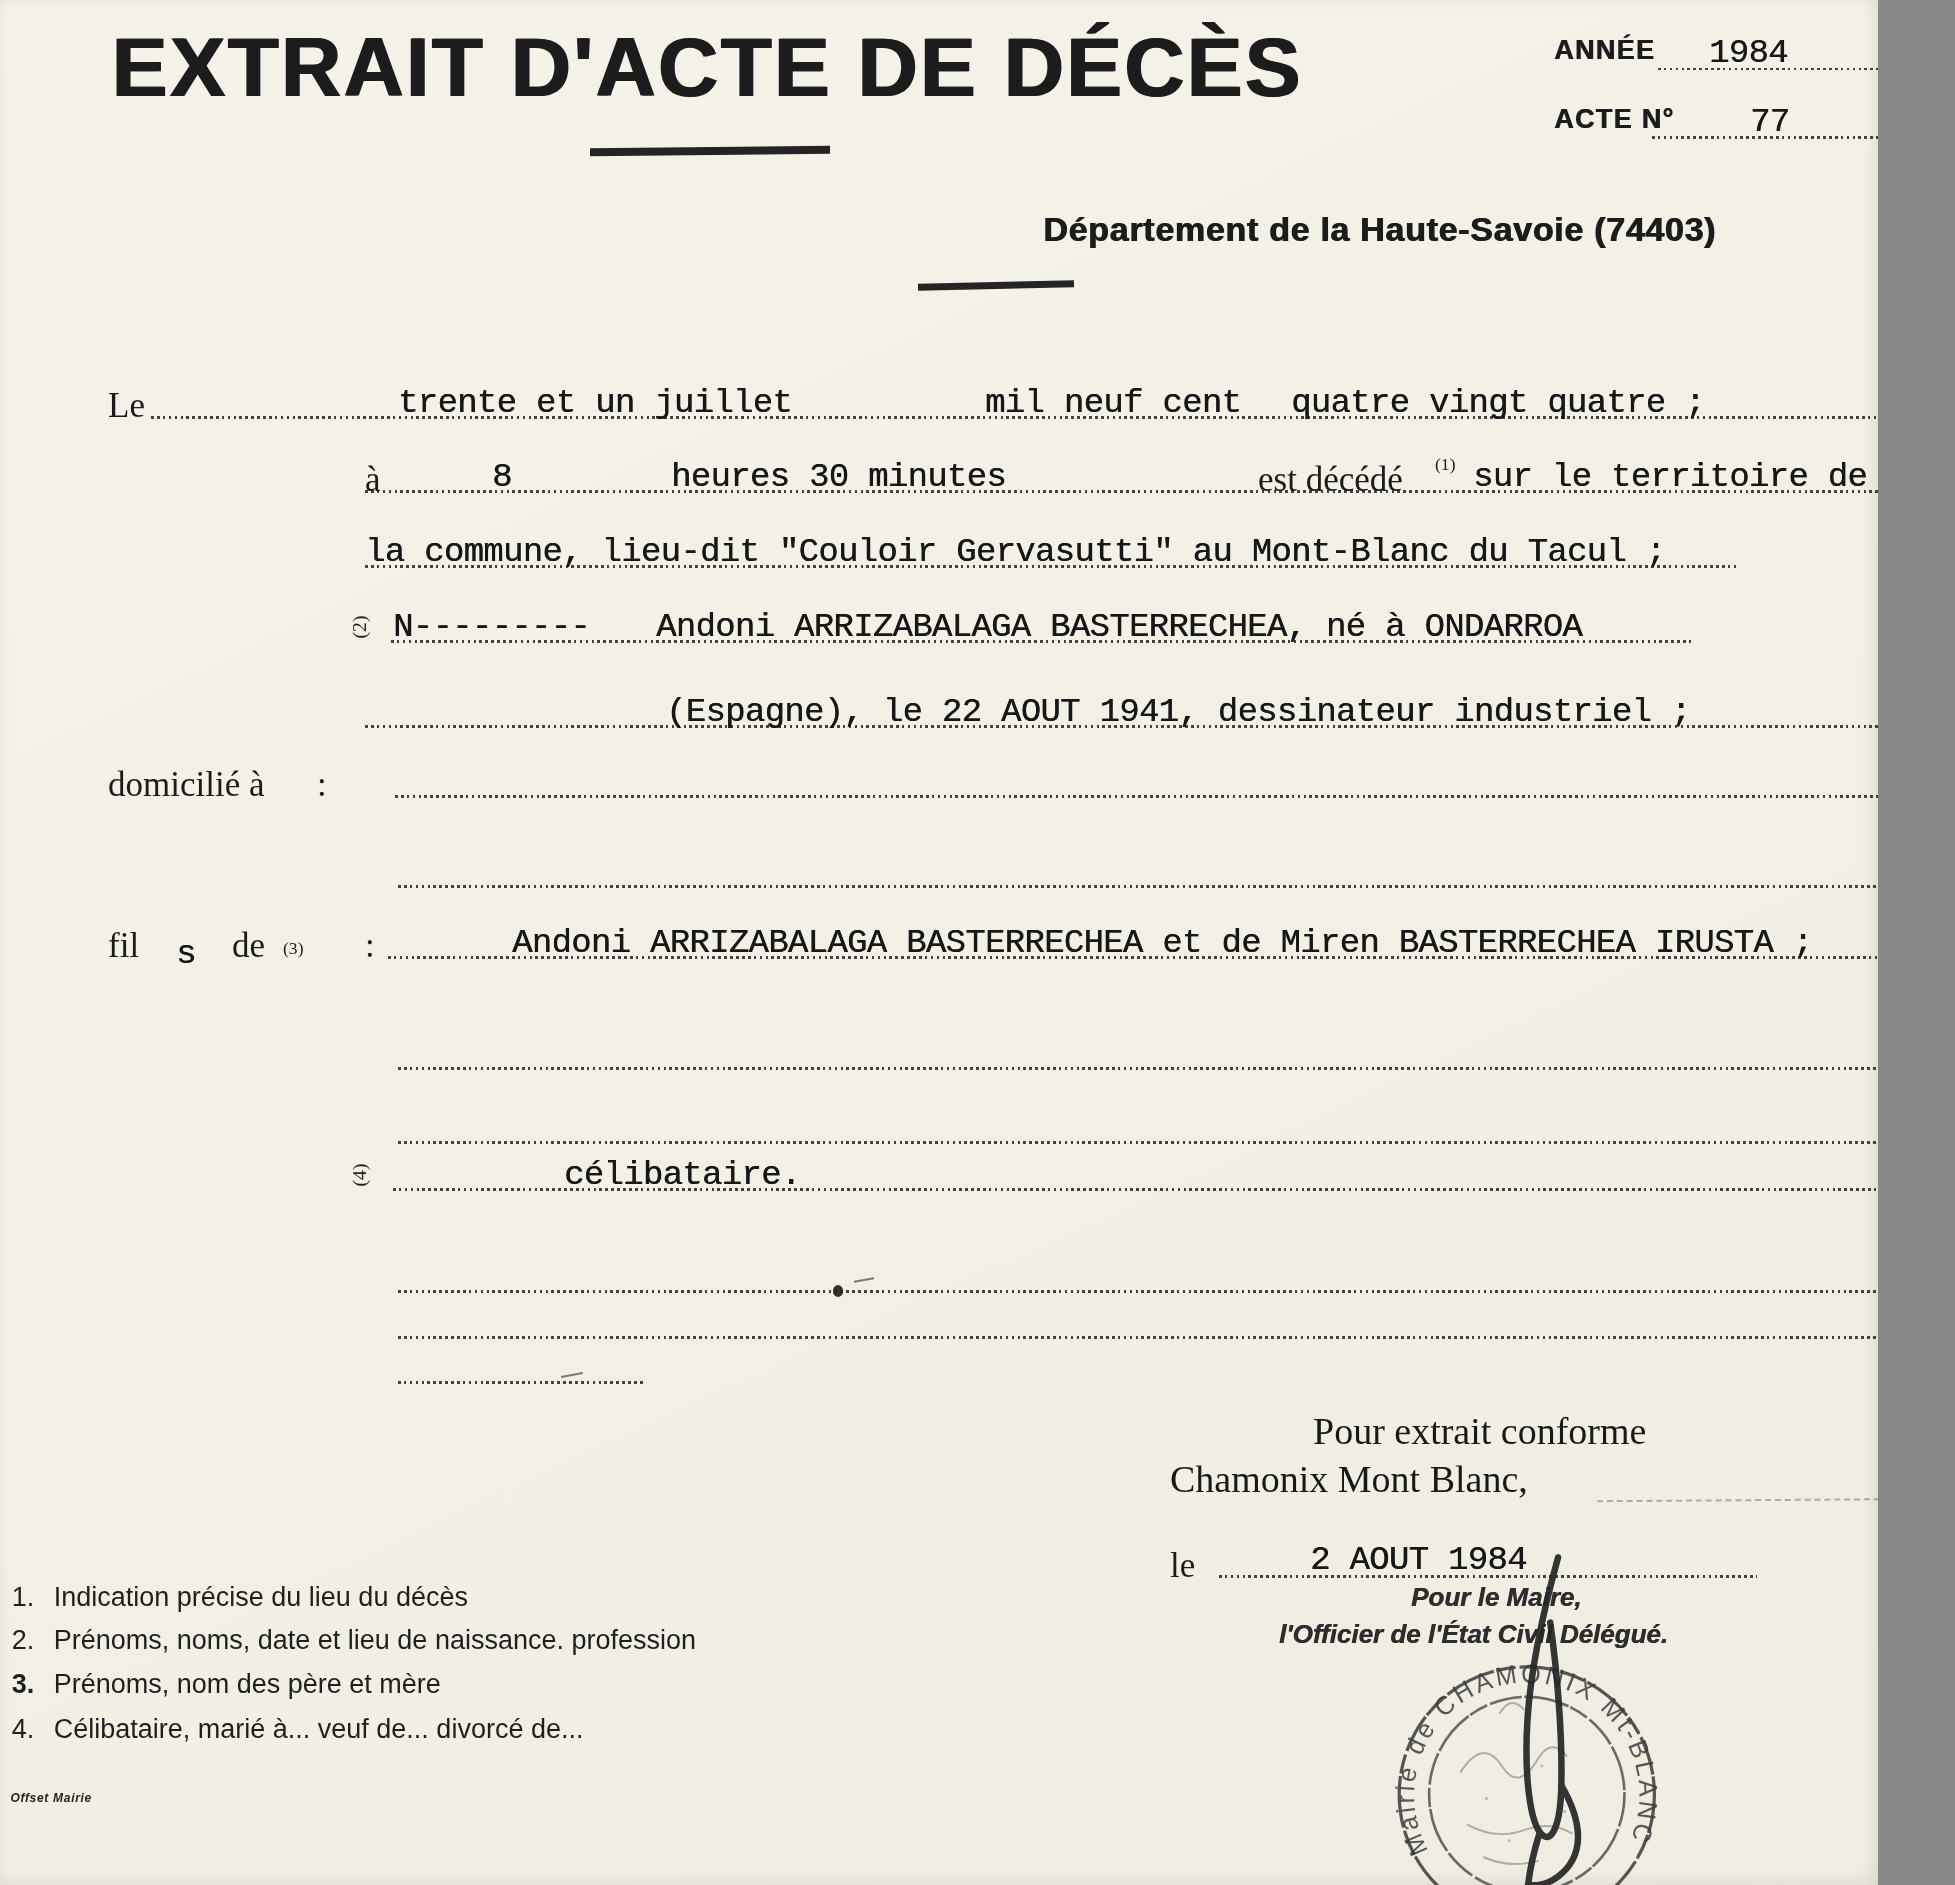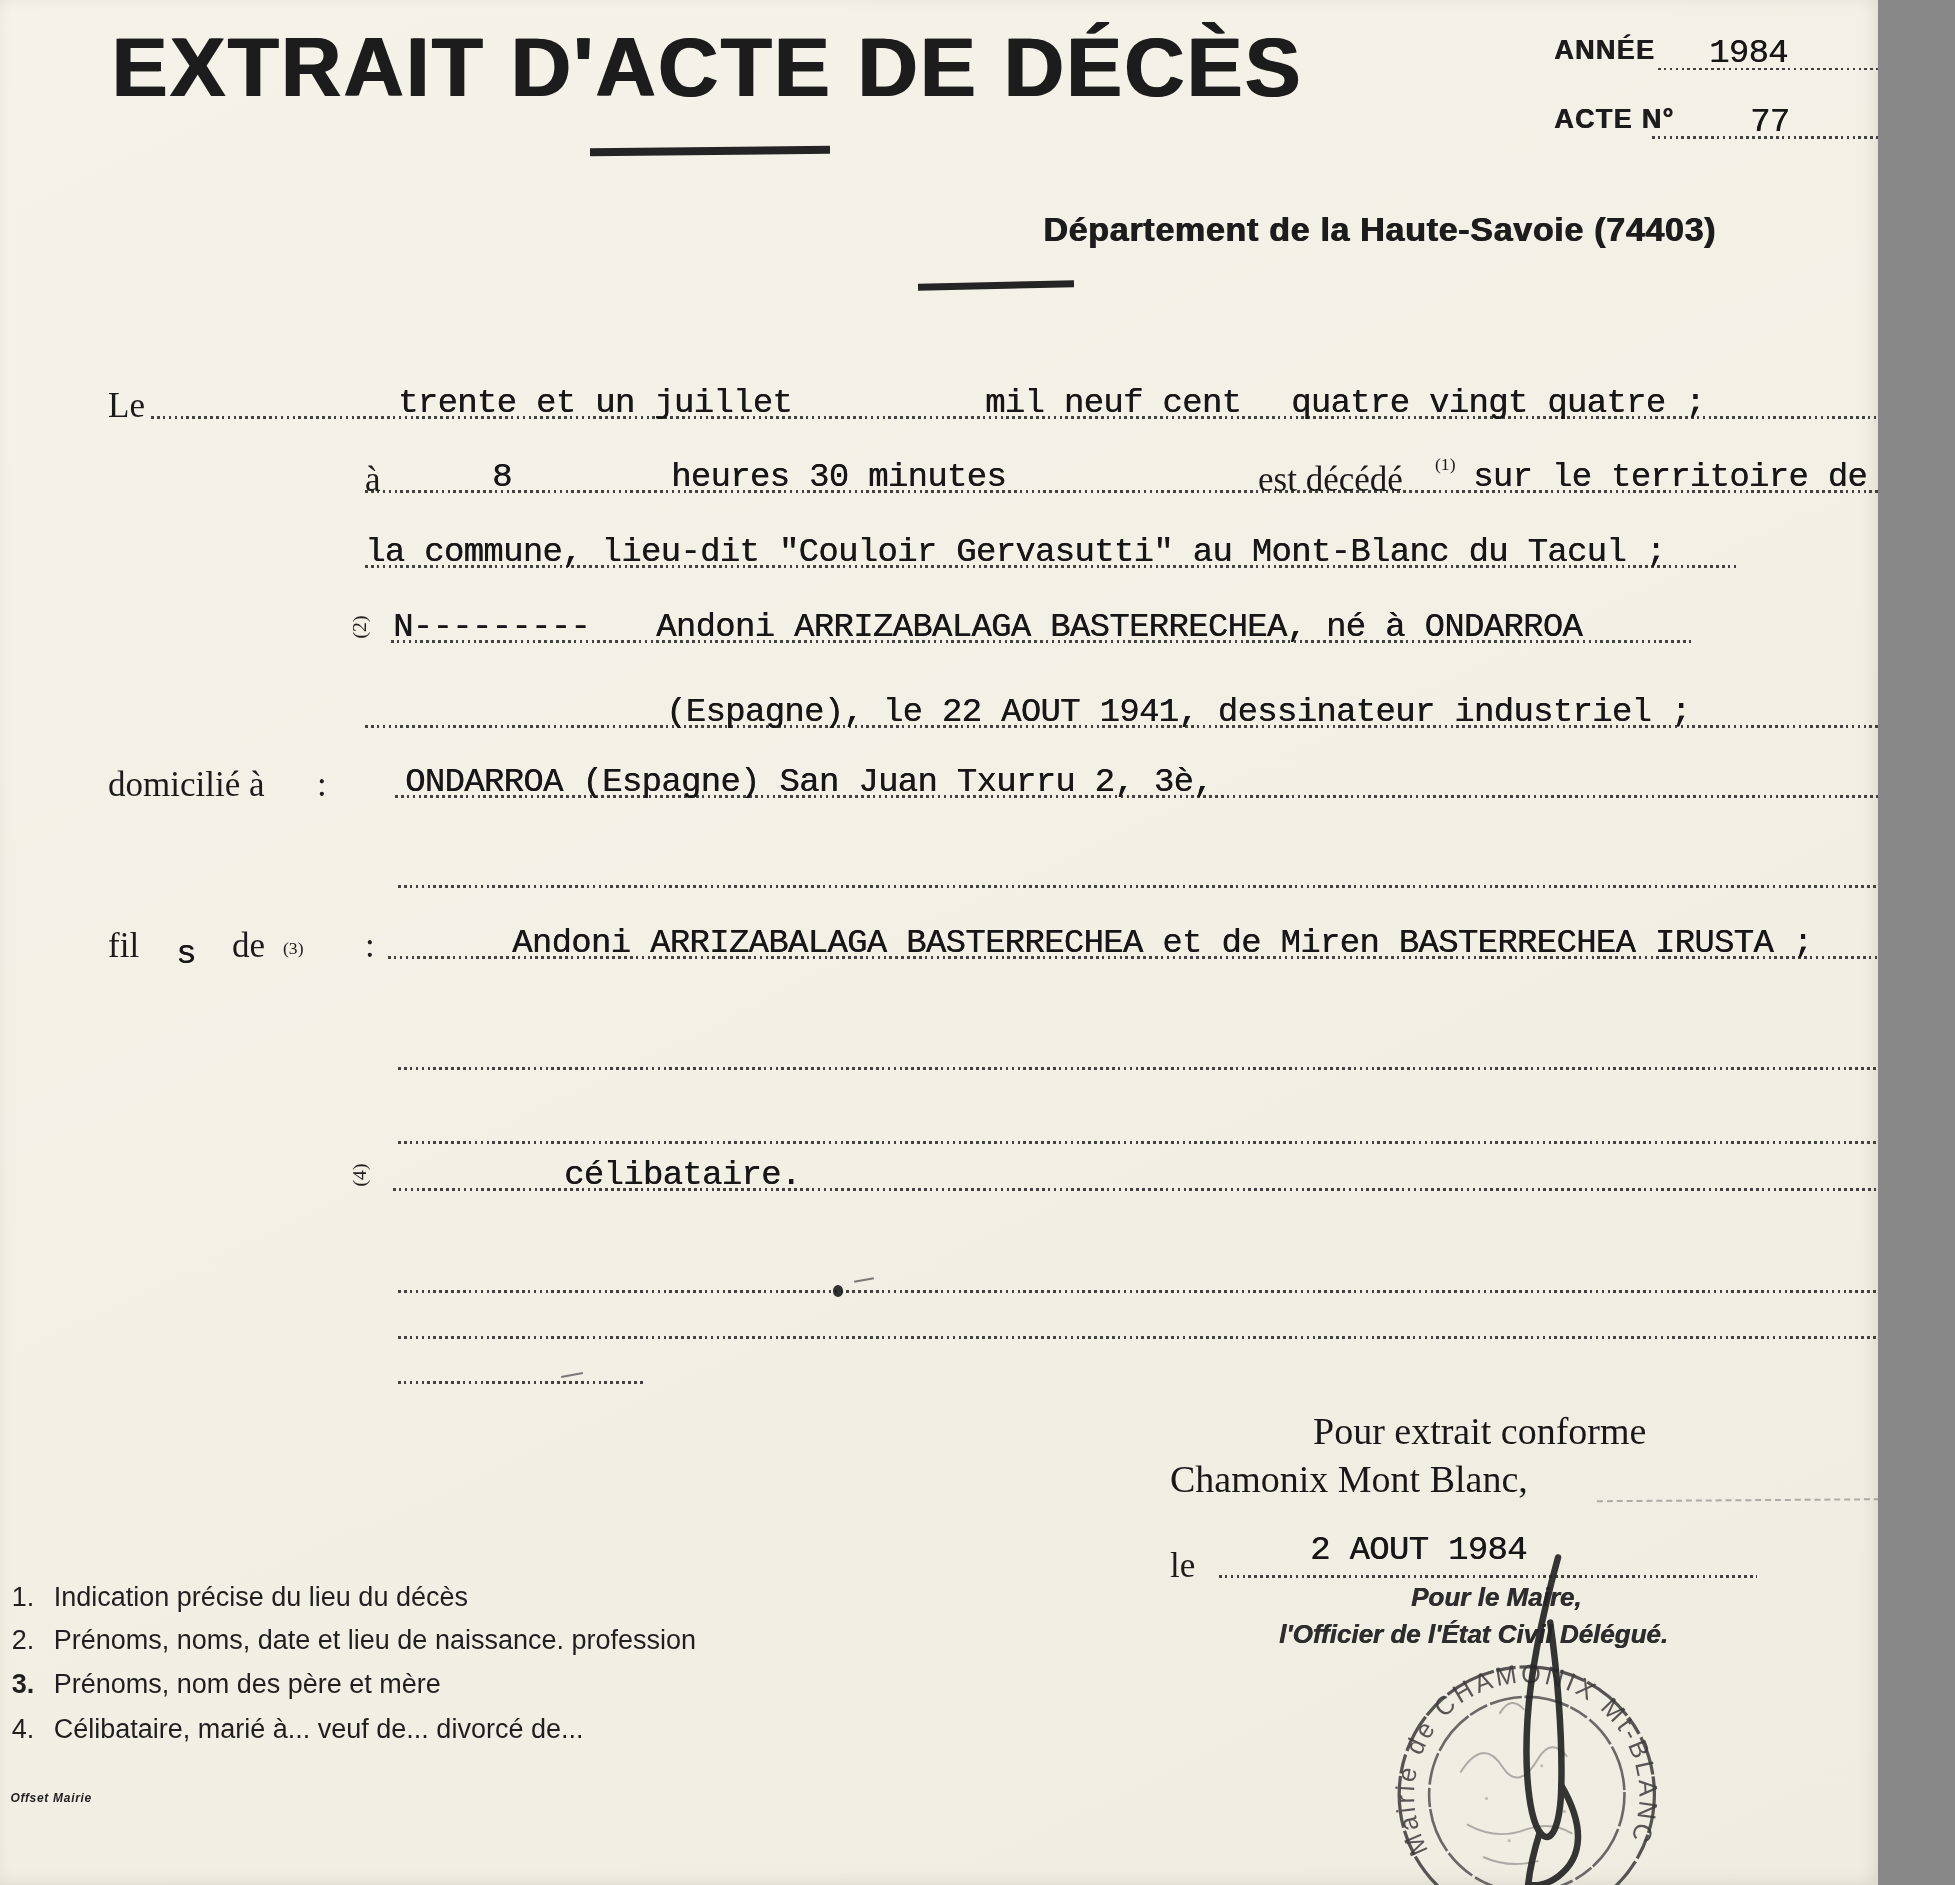--- a/index.html
+++ b/index.html
@@ -110,21 +110,20 @@
 
   <div class="line" style="left:365px;top:681px;width:1519px;">
     <div class="dots" style="left:0;right:0;bottom:5.2px;"></div>
     <span class="typed" style="left:301px;">(Espagne), le 22 AOUT 1941, dessinateur industriel ;</span>
   </div>
 
   <div class="line" style="left:108px;top:751px;width:1776px;">
     <span class="print" style="left:0;">domicilié à</span>
     <span class="print" style="left:209px;">:</span>
     <div class="dots" style="left:287px;right:0;bottom:5.2px;"></div>
-    <span class="typed" style="left:297px;">ONDARROA (Espagne) San Juan Txurru 2, 3è,</span>
   </div>
 
   <div class="line" style="left:398px;top:841px;width:1486px;">
     <div class="dots" style="left:0;right:0;bottom:5.2px;"></div>
   </div>
 
   <div class="line" style="left:108px;top:912px;width:1822px;">
     <span class="print" style="left:0;">fil</span>
     <span class="typed" style="left:68px;bottom:-6.5px;">s</span>
     <span class="print" style="left:124px;">de</span>
@@ -162,21 +161,21 @@
 
   <div class="abs closing-serif" style="left:1313px;top:1377px;margin-top:32px;">Pour extrait conforme</div>
 
   <div class="abs artifact-dash" style="left:1597px;top:1499px;width:352px;transform:rotate(-0.4deg);"></div>
 
   <div class="abs closing-serif" style="left:1170px;top:1457px;">Chamonix Mont Blanc,</div>
 
   <div class="line" style="left:1170px;top:1532px;width:593px;">
     <span class="print" style="left:0;">le</span>
     <div class="dots" style="left:49px;right:6.5px;bottom:6.5px;"></div>
-    <span class="typed" style="left:140px;bottom:17px;">2 AOUT 1984</span>
+    <span class="typed" style="left:140px;bottom:7px;">2 AOUT 1984</span>
   </div>
 
   <div class="abs maire" style="left:1411px;top:1582px;">Pour le Maire,</div>
   <div class="abs maire" style="left:1279px;top:1619px;">l'Officier de l'État Civil Délégué.</div>
 
   <div class="abs" style="left:11.7px;top:1582px;width:912px;height:196px;">
     <div class="footnote-row" style="top:0;">
       <span class="footnote-num">1.</span>
       <span>Indication précise du lieu du décès</span>
     </div>

